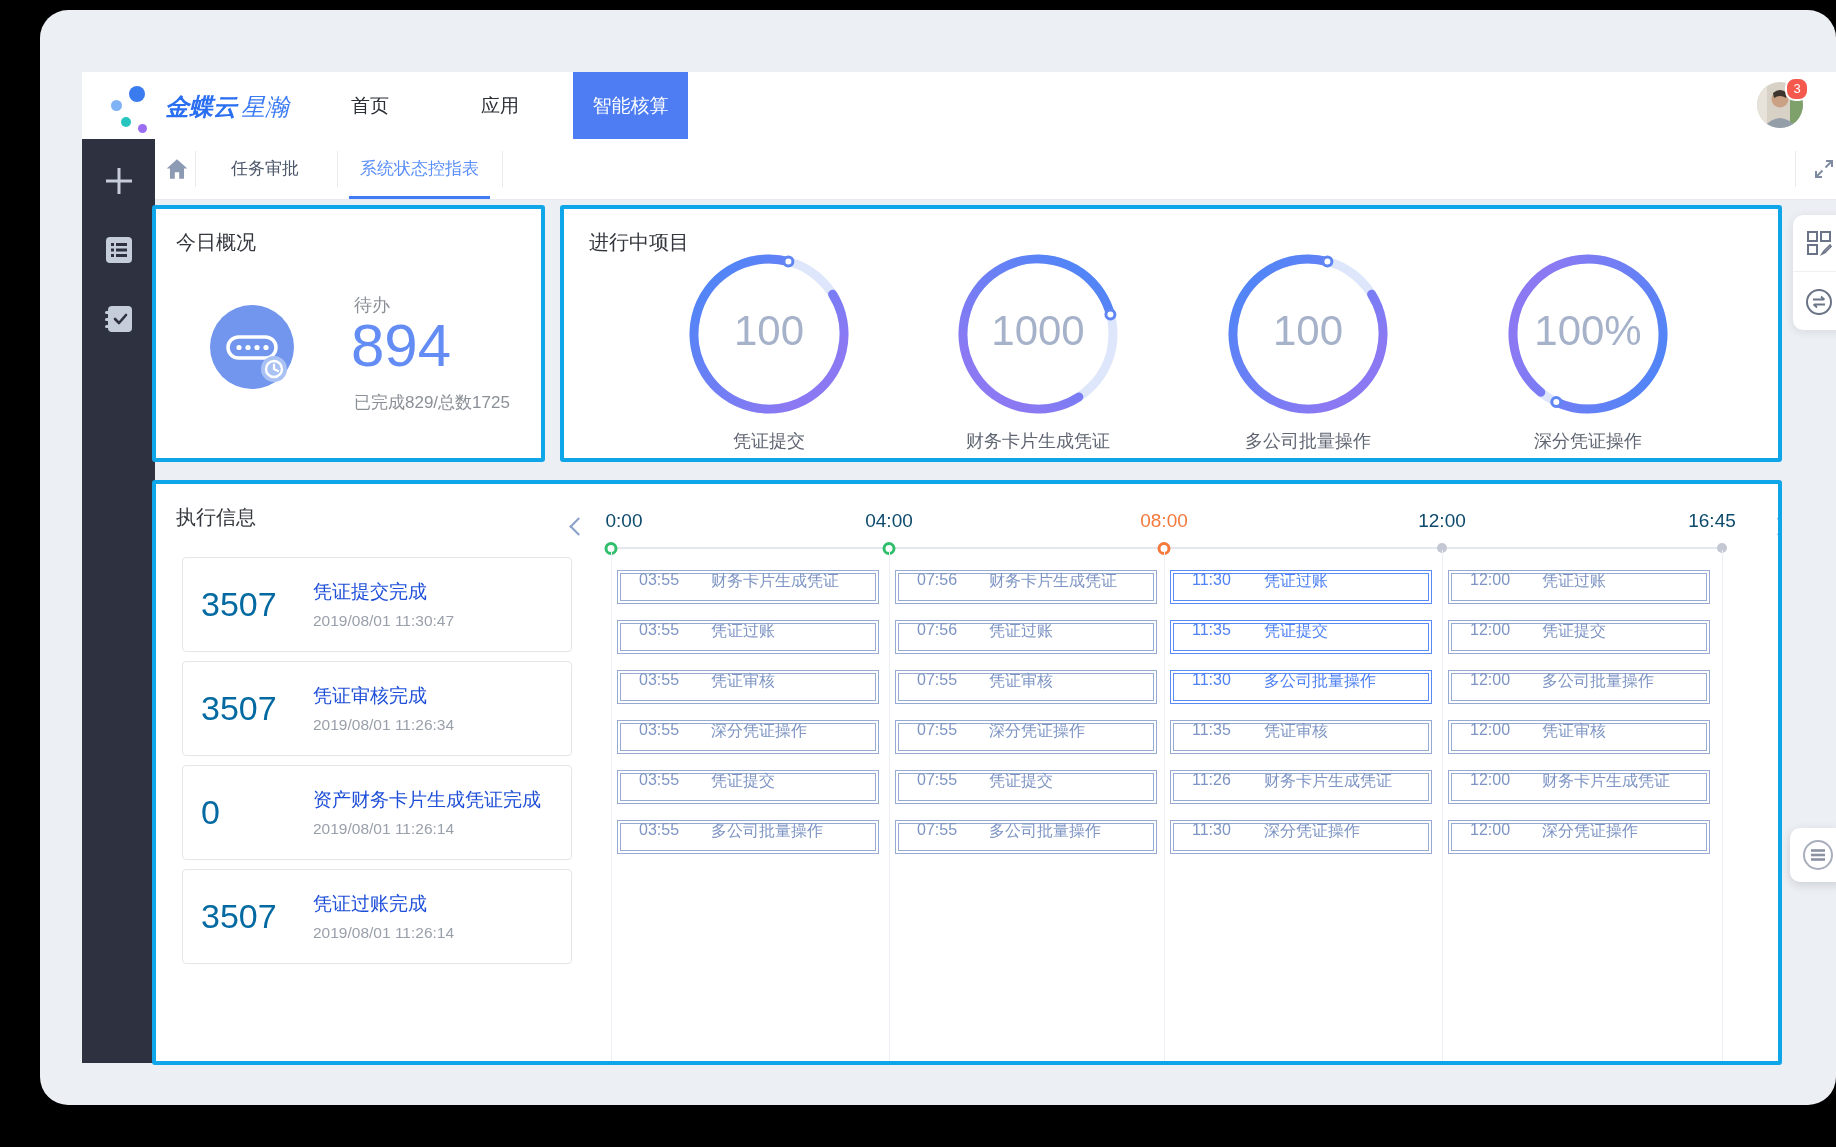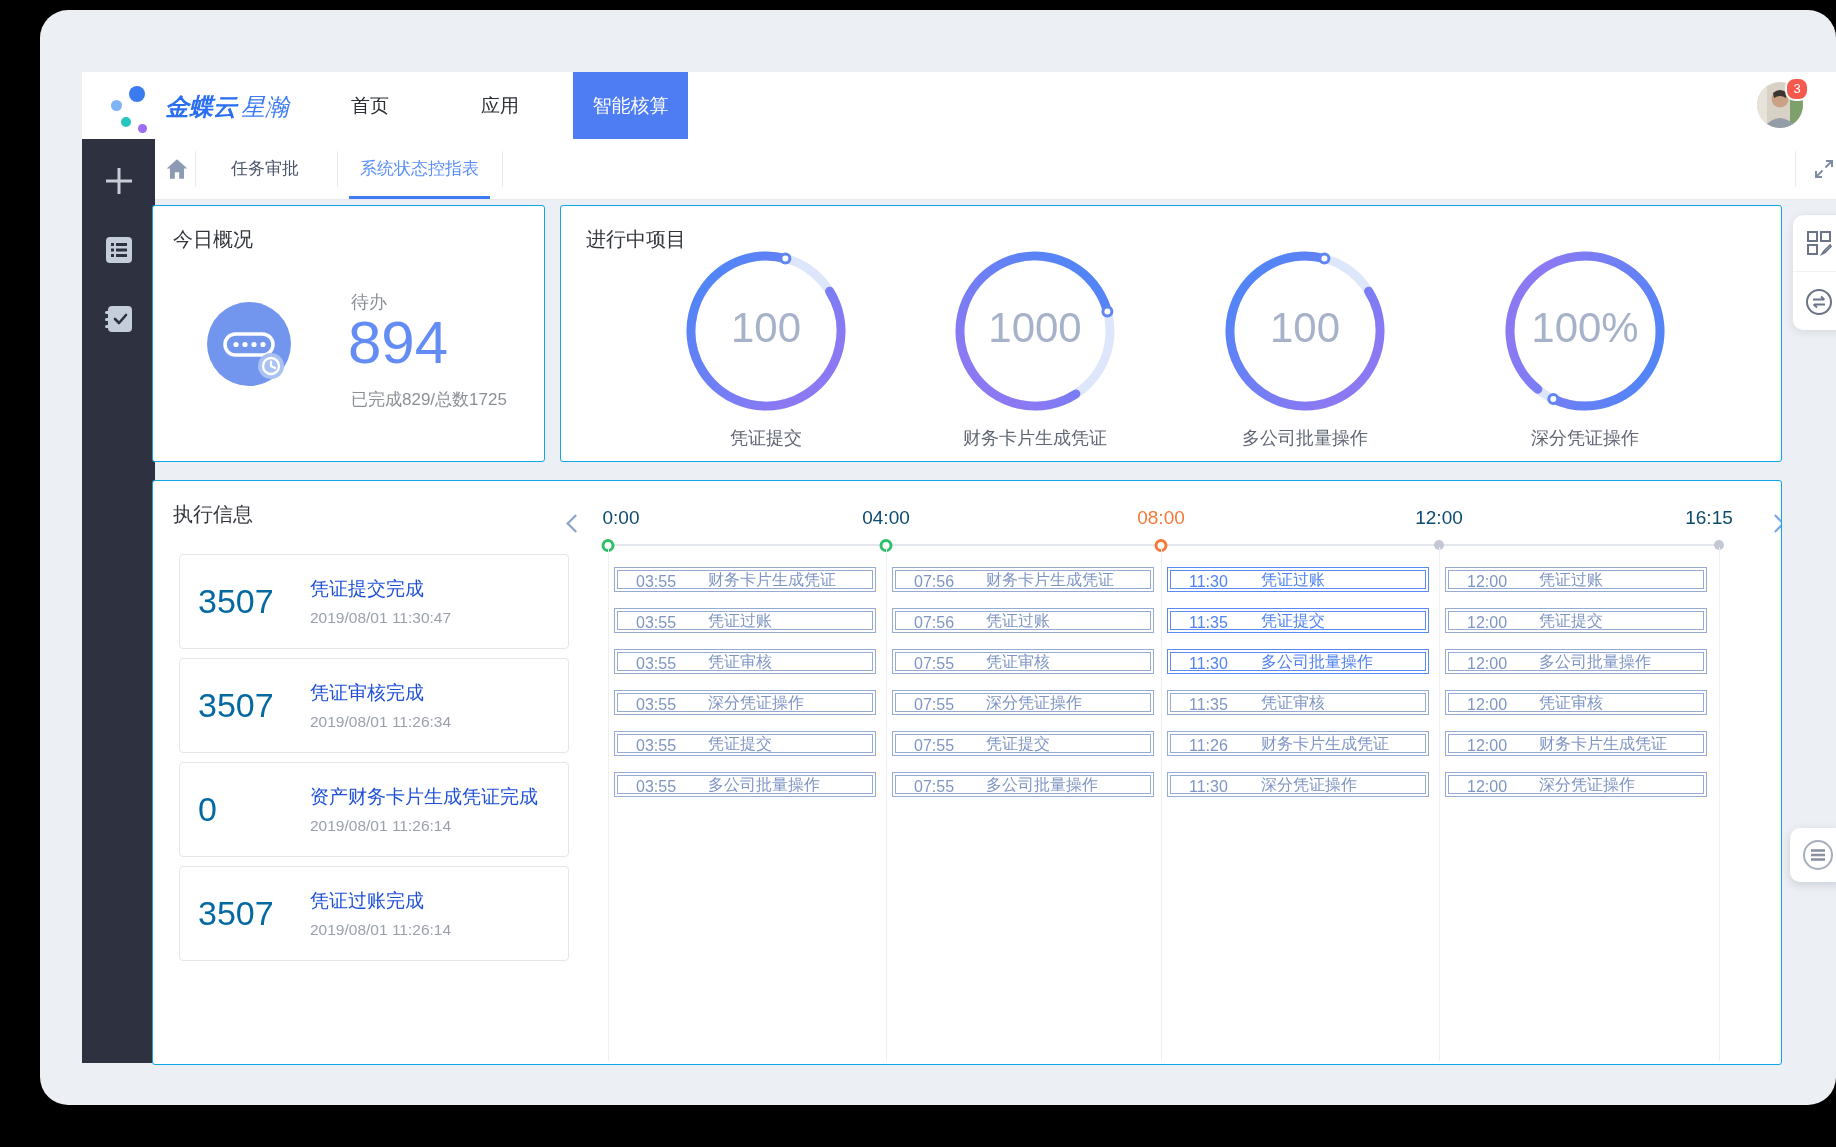--- a/index.html
+++ b/index.html
@@ -41,21 +41,21 @@
   .tab2{left:182px;width:165px;color:#5b8ff9;}
   .tab2 .underline{position:absolute;left:12px;right:12px;bottom:0;height:3px;background:#3f7bf4;}
   .expand-btn{position:absolute;left:1657px;top:18px;width:24px;height:24px;cursor:pointer;}
   
   .rail{position:absolute;left:42px;top:129px;width:73px;height:924px;background:#2e3140;}
   .rail .ricon{position:absolute;left:50%;transform:translateX(-50%);cursor:pointer;}
   .ri-plus{top:26px;}
   .ri-list{top:96px;}
   .ri-task{top:165px;}
   
-  .card{position:absolute;background:#fff;border:1px solid #0ea5e9;border-radius:3px;box-sizing:border-box;}
+  .card{position:absolute;background:#fff;border:4px solid #0ea5e9;border-radius:3px;box-sizing:border-box;}
   .card-title{position:absolute;left:20px;top:20px;font-size:20px;color:#33363d;font-weight:500;}
   .today-card{left:112px;top:195px;width:393px;height:257px;}
   .today-icon{position:absolute;left:52px;top:94px;width:88px;height:88px;}
   .today-label{position:absolute;left:198px;top:84px;font-size:18px;color:#8b9097;}
   .today-value{position:absolute;left:195px;top:102px;font-size:60px;color:#638df5;}
   .today-summary{position:absolute;left:198px;top:182px;font-size:17px;color:#8b9097;}
   .ongoing-card{left:520px;top:195px;width:1222px;height:257px;}
   .gauge{position:absolute;top:40px;width:170px;height:212px;}
   .gauge svg.gsvg{position:absolute;left:0;top:0;}
   .gauge .track{fill:none;stroke:#dde6fa;stroke-width:9;}
@@ -77,21 +77,21 @@
   .timeline{position:absolute;left:448px;top:0;width:1182px;height:585px;}
   .tick-label{position:absolute;top:26px;transform:translateX(-50%);font-size:19px;color:#0c4a6e;white-space:nowrap;}
   .tick-label.orange{color:#f4793b;}
   .track-line{position:absolute;left:7px;width:1113px;top:63px;height:2px;background:#e4e7ed;}
   .tdot{position:absolute;top:58px;transform:translateX(-50%);border-radius:50%;cursor:pointer;box-sizing:border-box;}
   .tdot.ring-green{width:13px;height:13px;background:#fff;border:3px solid #2fbf6b;}
   .tdot.ring-orange{width:13px;height:13px;background:#fff;border:3px solid #f4793b;}
   .tdot.solid-gray{width:10px;height:10px;background:#c3c8d4;top:59px;}
   .vline{position:absolute;top:66px;width:1px;height:514px;background:#eceff4;}
   .col{position:absolute;top:86px;width:262px;}
-  .chip{height:25px;margin-bottom:16px;background:#fff;display:flex;align-items:flex-end;box-sizing:border-box;cursor:pointer;
+  .chip{height:34px;margin-bottom:16px;background:#fff;display:flex;align-items:flex-start;box-sizing:border-box;cursor:pointer;
     --bc:#97abd2;border:1px solid var(--bc);box-shadow:inset 0 0 0 2px #fff, inset 0 0 0 3px var(--bc);color:#7e95c4;}
   .chip.hl{--bc:#5a8af5;color:#4f82f4;}
   .chip .ctime{width:72px;padding-left:21px;font-size:16px;flex:none;}
   .chip .clabel{font-size:16px;}
   
   .side-panel{position:absolute;left:1753px;top:205px;width:52px;height:115px;background:#fff;border-radius:10px 0 0 10px;
     box-shadow:0 2px 8px rgba(60,70,90,.12);}
   .side-btn{position:absolute;left:0;width:52px;height:57px;display:flex;align-items:center;justify-content:flex-start;padding-left:11px;box-sizing:border-box;cursor:pointer;}
   .sb1{top:0;border-bottom:1px solid #eef0f4;}
   .sb2{top:58px;}
@@ -279,21 +279,21 @@
       </div>
     </div>
 
     <div class="timeline">
       <div class="track-line"></div>
 
       <div class="tick-label" style="left:20px">0:00</div>
       <div class="tick-label" style="left:285px">04:00</div>
       <div class="tick-label orange" style="left:560px">08:00</div>
       <div class="tick-label" style="left:838px">12:00</div>
-      <div class="tick-label" style="left:1108px">16:15</div>
+      <div class="tick-label" style="left:1108px">16:45</div>
 
       <span class="tdot ring-green" style="left:7px"></span>
       <span class="tdot ring-green" style="left:285px"></span>
       <span class="tdot ring-orange" style="left:560px"></span>
       <span class="tdot solid-gray" style="left:838px"></span>
       <span class="tdot solid-gray" style="left:1118px"></span>
 
       <span class="chev chev-right"></span>
 
       <div class="vline" style="left:7px"></div>

